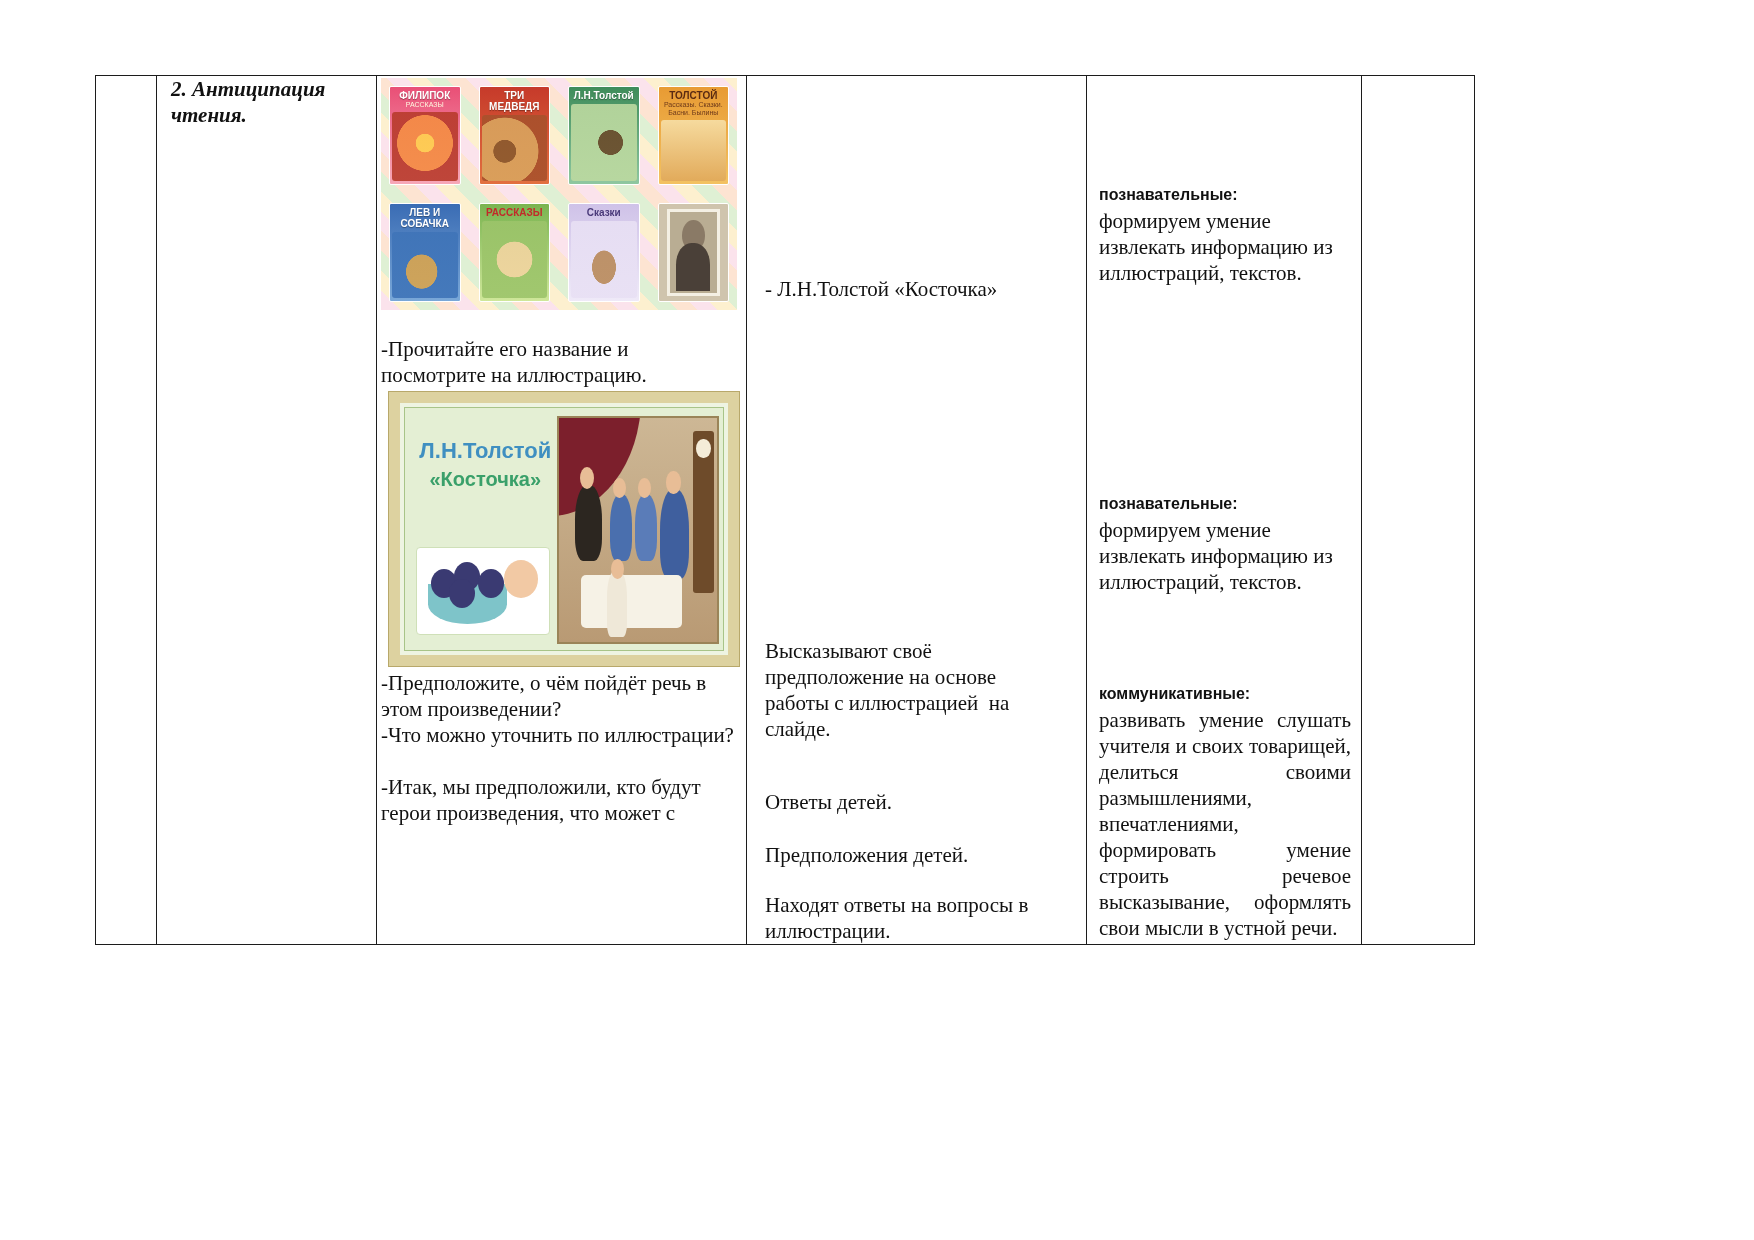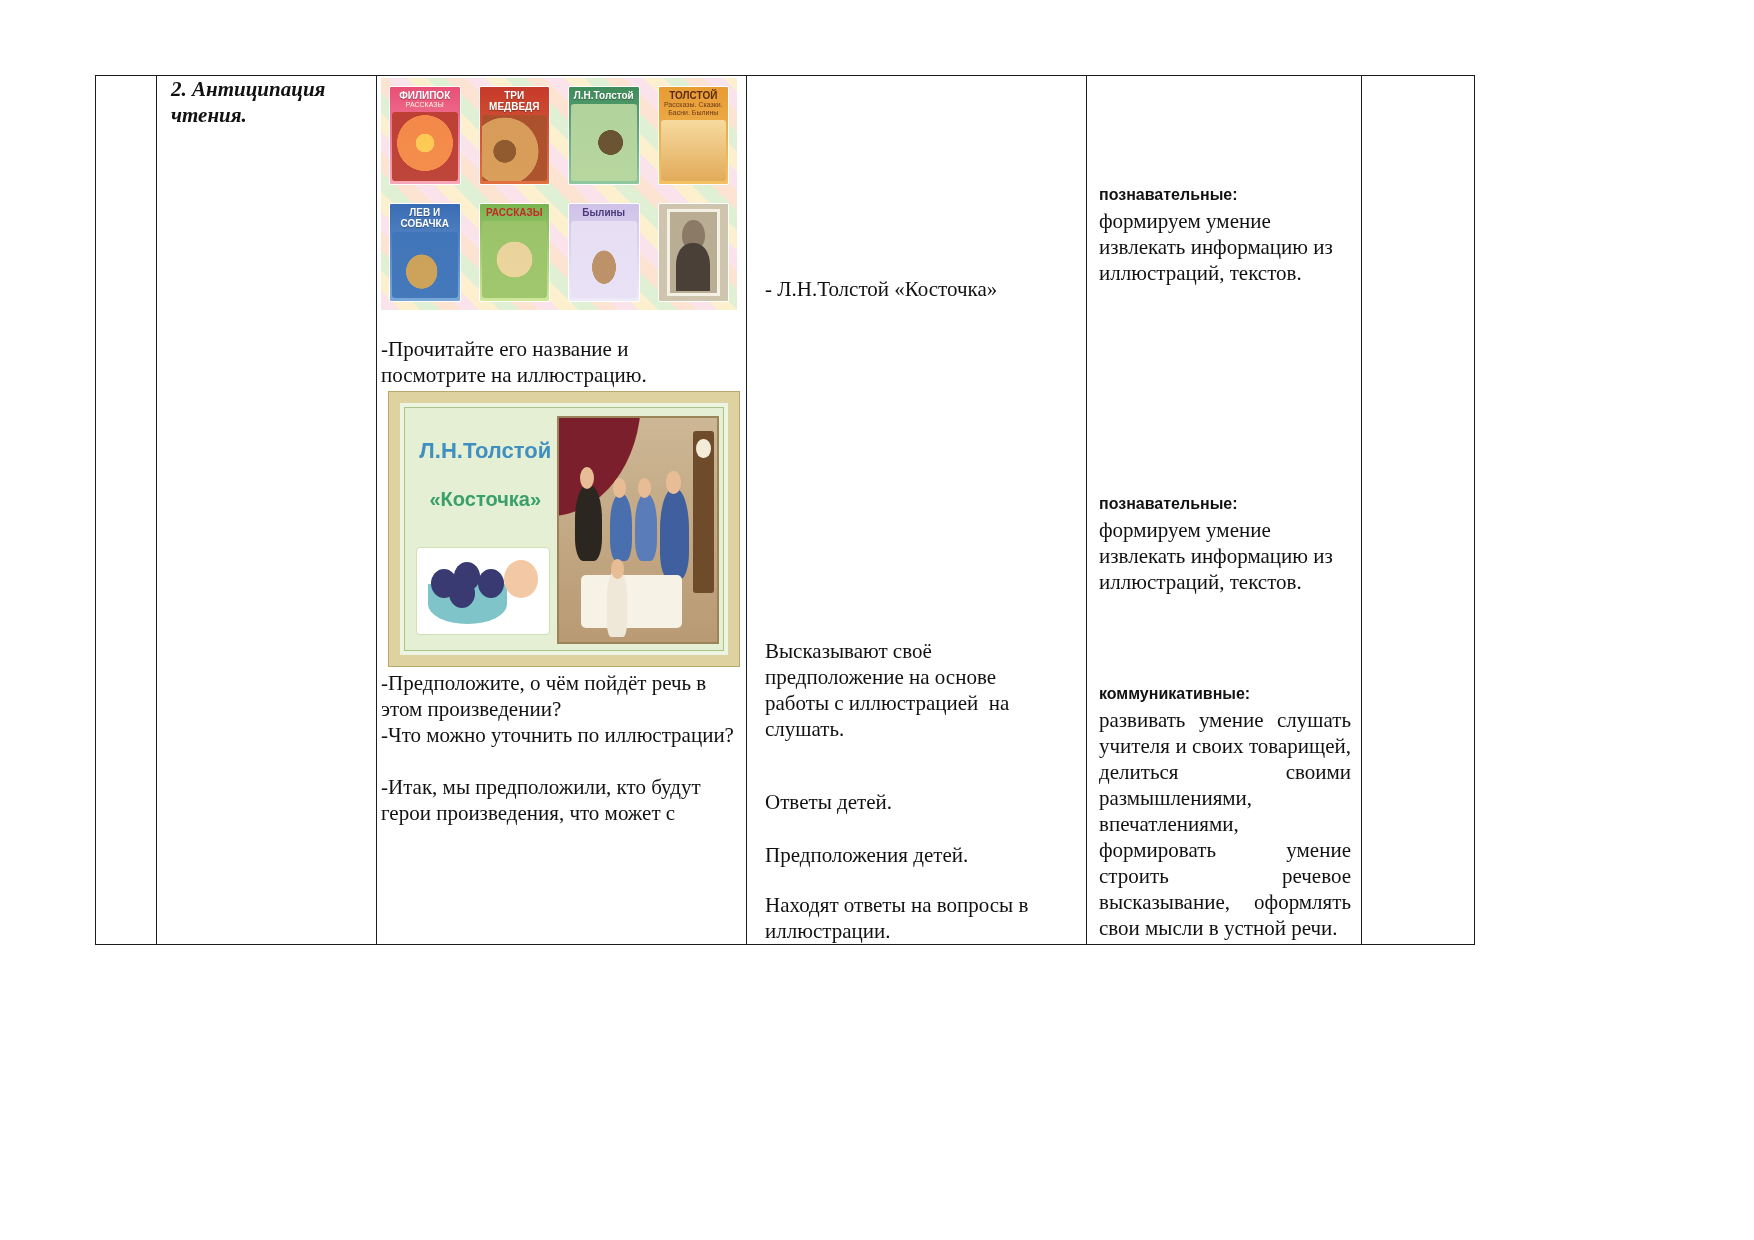--- a/index.html
+++ b/index.html
@@ -55,21 +55,21 @@
   .q3{margin-top:4px;}
   .q4{margin-top:0px;}
   .q5{margin-top:26px;}
   
   .slide{width:350px;height:274px;box-sizing:border-box;margin:4px 0 0 8px;
         border:11px solid #ddd2a0;outline:1px solid #b8a86a;background:#eef4e2;position:relative;}
   .slide-inner{position:absolute;inset:4px;border:1px solid #a8c488;background:#e4efd4;}
   .slide-title{position:absolute;left:4%;top:14%;width:44%;text-align:center;
         font-family:"Liberation Sans",sans-serif;font-weight:bold;}
   .slide-title .t1{font-size:22px;color:#3f8fc1;}
-  .slide-title .t2{font-size:20px;color:#3aa06a;margin-top:24px;}
+  .slide-title .t2{font-size:20px;color:#3aa06a;margin-top:4px;}
   .plums-card{position:absolute;left:5%;bottom:8%;width:40%;height:34%;background:#ffffff;
         border:1px solid #cfe0b8;border-radius:4px;}
   .bowl{position:absolute;left:8%;bottom:12%;width:60%;height:46%;background:#7ec4c9;
         border-radius:0 0 50% 50%;}
   .plum{position:absolute;width:20%;height:34%;border-radius:50%;background:#3a3a72;}
   .p1{left:10%;bottom:42%;} .p2{left:28%;bottom:50%;} .p3{left:46%;bottom:42%;} .p4{left:24%;bottom:30%;}
   .face{position:absolute;right:8%;top:14%;width:26%;height:44%;border-radius:50%;background:#f2c9a4;}
   .paint{position:absolute;left:48%;top:5%;width:48%;height:89%;border:2px solid #9a8458;
         background:linear-gradient(#cdb795,#b99a74);overflow:hidden;}
   .curtain{position:absolute;left:-12%;top:-14%;width:64%;height:58%;border-radius:0 0 90% 0;
@@ -138,21 +138,21 @@
         </div>
         <div class="cover cover5">
           <div class="c-title">ЛЕВ И СОБАЧКА</div>
           <div class="c-art"></div>
         </div>
         <div class="cover cover6">
           <div class="c-title">РАССКАЗЫ</div>
           <div class="c-art"></div>
         </div>
         <div class="cover cover7">
-          <div class="c-title">Былины</div>
+          <div class="c-title">Сказки</div>
           <div class="c-art"></div>
         </div>
         <div class="cover cover8">
           <div class="photo">
             <div class="head"></div>
             <div class="beard"></div>
           </div>
         </div>
       </div>
 
@@ -191,21 +191,21 @@
         </div>
       </div>
 
       <p class="txt q q3">-Предположите, о чём пойдёт речь в этом произведении?</p>
       <p class="txt q q4">-Что можно уточнить по иллюстрации?</p>
       <p class="txt q q5">-Итак, мы предположили, кто будут герои произведения, что может с</p>
     </div>
 
     <div class="cell students-cell">
       <p class="txt a1">- Л.Н.Толстой «Косточка»</p>
-      <p class="txt a2">Высказывают своё предположение на основе работы с иллюстрацией  на слушать.</p>
+      <p class="txt a2">Высказывают своё предположение на основе работы с иллюстрацией  на слайде.</p>
       <p class="txt a3">Ответы детей.</p>
       <p class="txt a4">Предположения детей.</p>
       <p class="txt a5">Находят ответы на вопросы в иллюстрации.</p>
     </div>
 
     <div class="cell uud-cell">
       <div class="uud-block b1">
         <span class="uud-title">познавательные:</span>
         <div class="uud-text">формируем умение извлекать информацию из иллюстраций, текстов.</div>
       </div>

